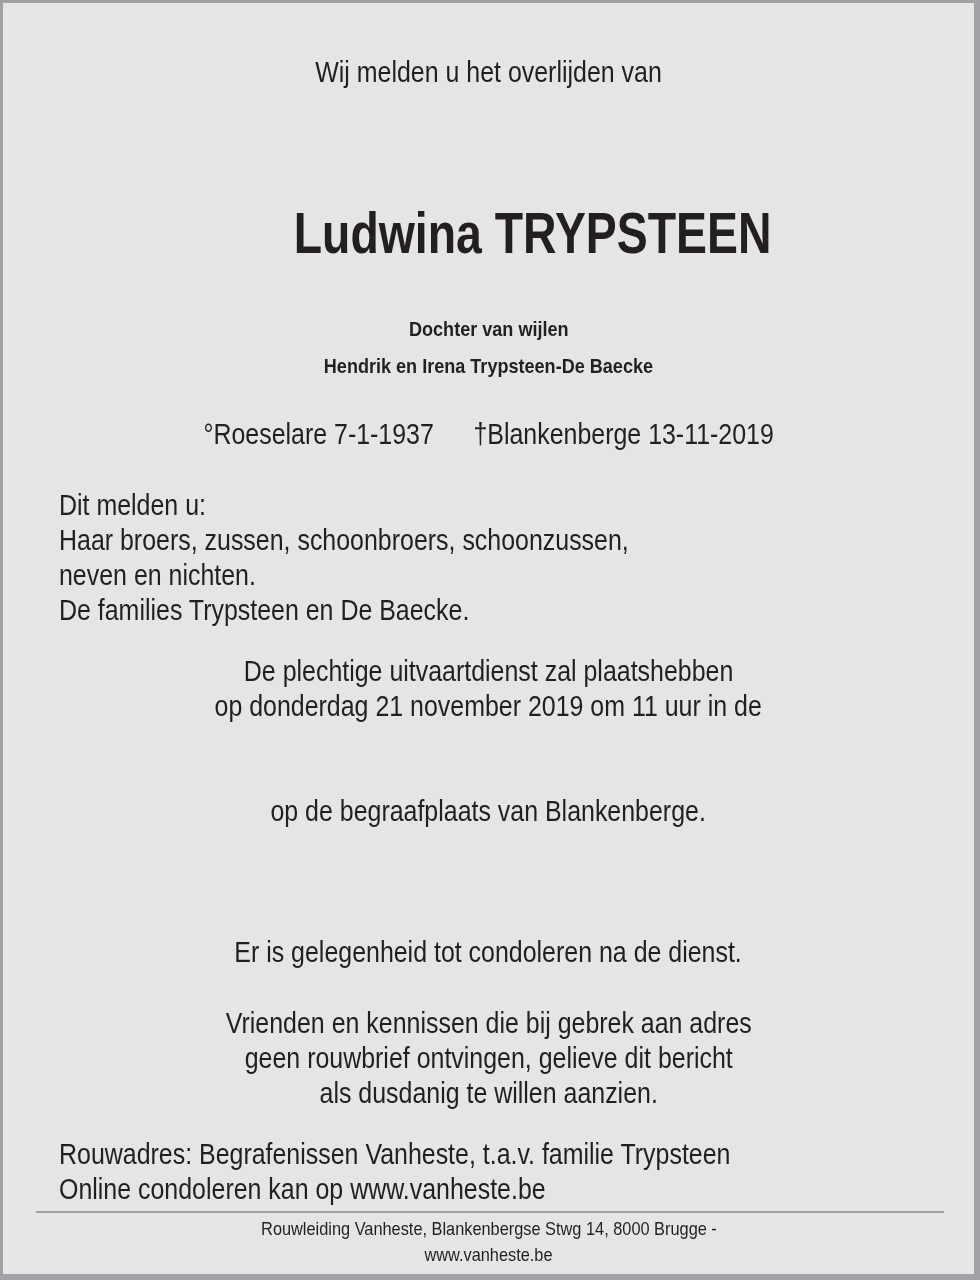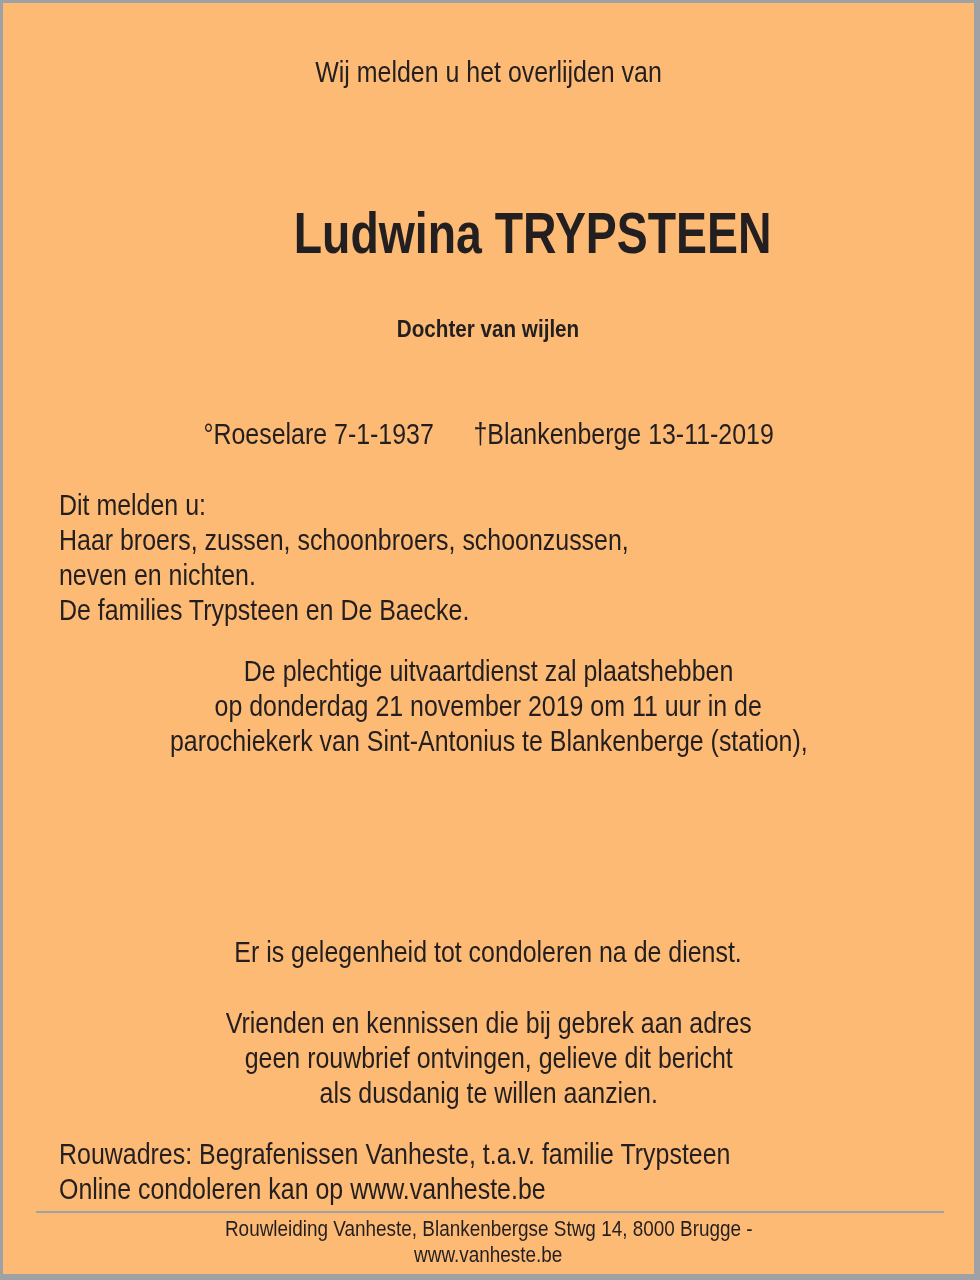--- a/index.html
+++ b/index.html
@@ -5,36 +5,36 @@
     html, body { margin: 0; padding: 0; }
     body {
       width: 980px; height: 1280px; overflow: hidden;
       background: #a0a1a5;
       font-family: "Liberation Sans", sans-serif;
       color: #231f20;
     }
     .page {
       position: absolute; left: 3px; top: 3px;
       width: 971px; height: 1271px;
-      background: #fdba74;
+      background: #e5e5e5;
     }
     .line {
       position: absolute; left: 0; width: 971px;
       text-align: center; white-space: nowrap;
     }
     .line > span { display: inline-block; transform-origin: center top; }
     .left { text-align: left; }
     .left > span { transform-origin: left top; }
     .body-text { font-size: 29px; line-height: 34px; }
     .body-text > span { transform: scaleX(0.86); }
     .name { font-size: 58px; font-weight: bold; line-height: 64px; padding-left: 44px; }
     .name > span { transform: scaleX(0.80); }
-    .sub { font-size: 24px; font-weight: bold; line-height: 36px; text-align: center; }
+    .sub { font-size: 21px; font-weight: bold; line-height: 36px; text-align: center; }
     .sub > span { transform: scaleX(0.86); }
-    .footer { font-size: 22px; line-height: 26px; text-align: center; }
+    .footer { font-size: 19px; line-height: 26px; text-align: center; }
     .footer > span { transform: scaleX(0.86); }
     .divider {
       position: absolute; left: 33px; top: 1208px;
       width: 908px; height: 2px; background: #a0a1a5;
     }
     .dates-gap { display: inline-block; width: 46px; }
   </style>
 </head>
 <body>
 
@@ -44,20 +44,23 @@
     <span>Wij melden u het overlijden van</span>
   </div>
 
 
   <div class="line name" style="top:198px">
     <span>Ludwina TRYPSTEEN</span>
   </div>
 
   <div class="line sub" style="top:308px">
     <span>Dochter van wijlen</span>
+  </div>
+  <div class="line sub" style="top:345px">
+    <span>Hendrik en Irena Trypsteen-De Baecke</span>
   </div>
 
   <div class="line body-text" style="top:414px">
     <span>
       <span>°Roeselare 7-1-1937</span><span class="dates-gap"></span><span>†Blankenberge 13-11-2019</span>
     </span>
   </div>
 
   <div class="line left body-text" style="top:485px; left:56px">
     <span>Dit melden u:</span>
@@ -71,22 +74,22 @@
   <div class="line left body-text" style="top:590px; left:56px">
     <span>De families Trypsteen en De Baecke.</span>
   </div>
 
   <div class="line body-text" style="top:651px">
     <span>De plechtige uitvaartdienst zal plaatshebben</span>
   </div>
   <div class="line body-text" style="top:686px">
     <span>op donderdag 21 november 2019 om 11 uur in de</span>
   </div>
-  <div class="line body-text" style="top:721px">
-    <span>parochiekerk van Sint-Antonius te Blankenberge (station),</span>
+  <div class="line body-text" style="top:791px">
+    <span>op de begraafplaats van Blankenberge.</span>
   </div>
 
 
   <div class="line body-text" style="top:932px">
     <span>Er is gelegenheid tot condoleren na de dienst.</span>
   </div>
 
   <div class="line body-text" style="top:1003px">
     <span>Vrienden en kennissen die bij gebrek aan adres</span>
   </div>

